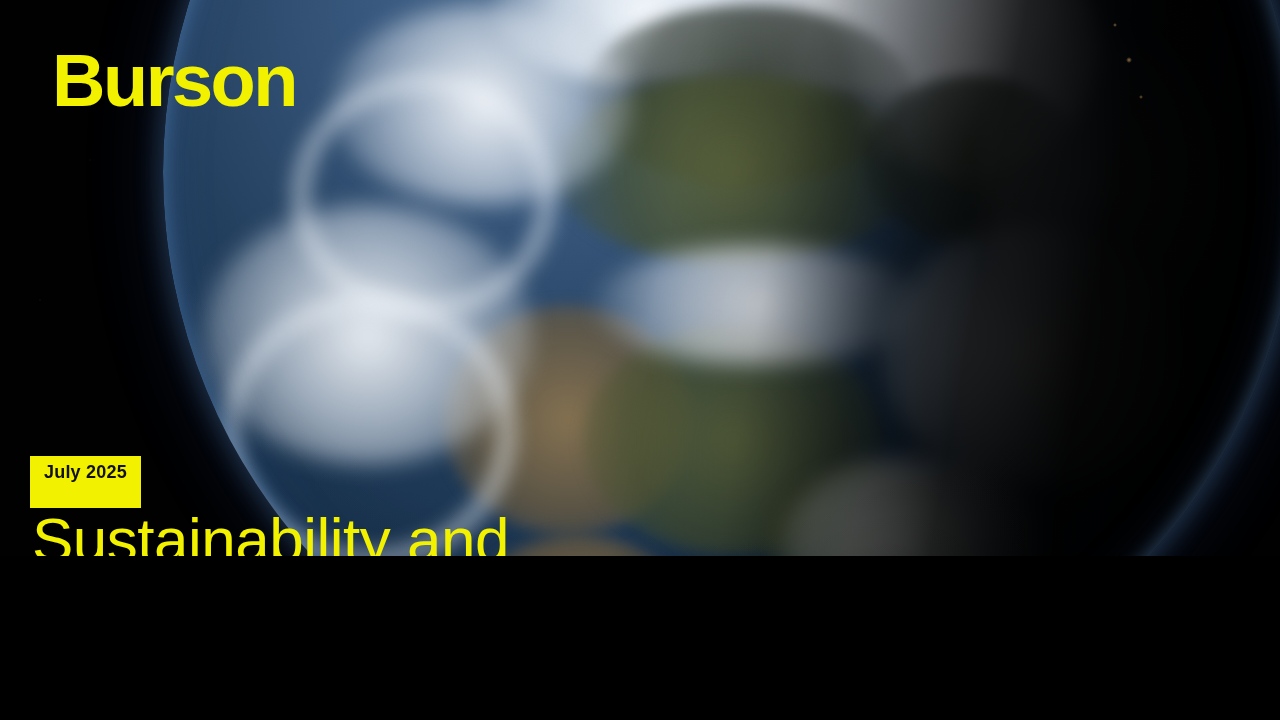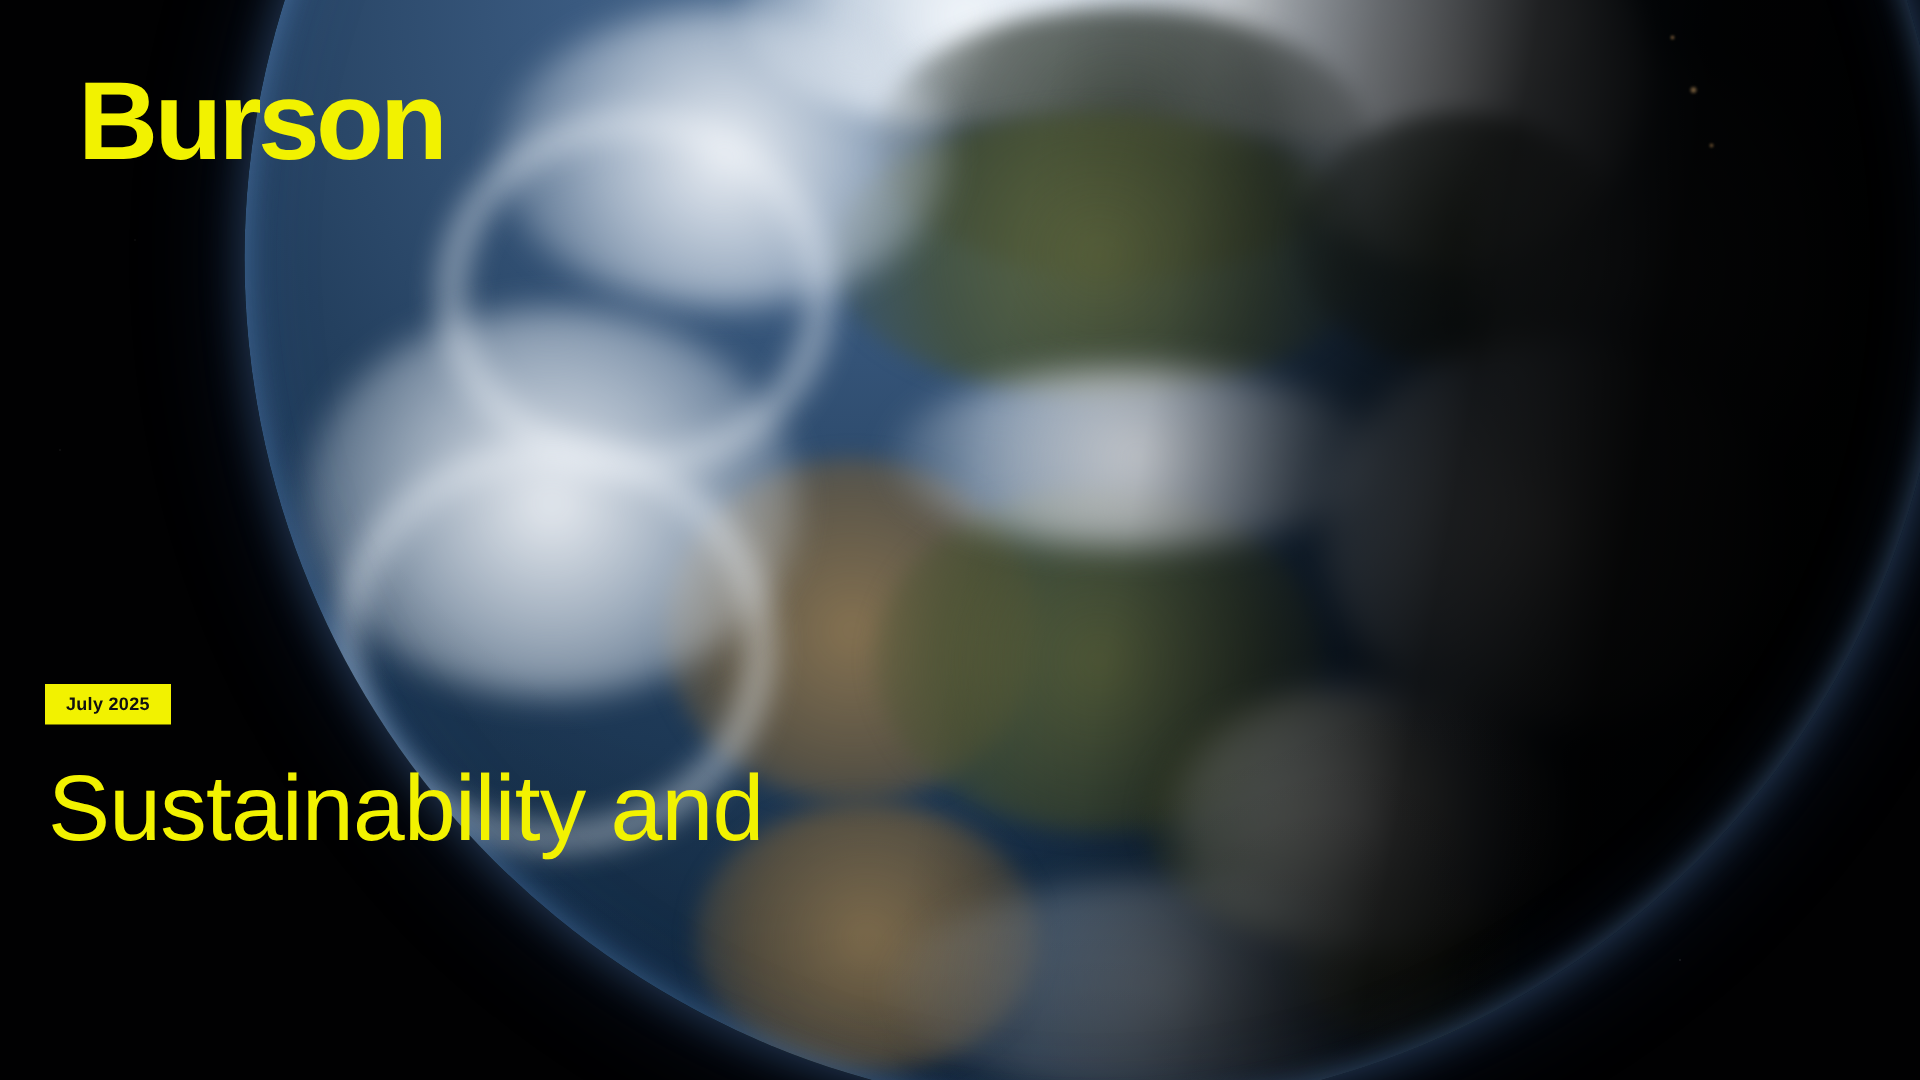--- a/index.html
+++ b/index.html
@@ -7,21 +7,21 @@
     padding: 0;
     background: #000;
   }
   body {
     font-family: "Liberation Sans", sans-serif;
   }
 
   #slide {
     position: relative;
     width: 1280px;
-    height: 720px;
+    height: 556px;
     overflow: hidden;
     background: #000000;
   }
 
   
   .space {
     position: absolute;
     inset: 0;
     background: #010102;
   }
@@ -173,24 +173,24 @@
     color: #f2f200;
     white-space: nowrap;
   }
 
   .date-badge {
     position: absolute;
     left: 30px;
     top: 456px;
     background: #f2f200;
     color: #111111;
-    font-size: 12px;
+    font-size: 18px;
     font-weight: 700;
     letter-spacing: .2px;
-    padding: 6px 14px 7px 14px;
+    padding: 6px 14px 25px 14px;
     white-space: nowrap;
   }
 
   .title {
     position: absolute;
     left: 32px;
     top: 505px;
     color: #f2f200;
     font-size: 62px;
     line-height: 1.12;

